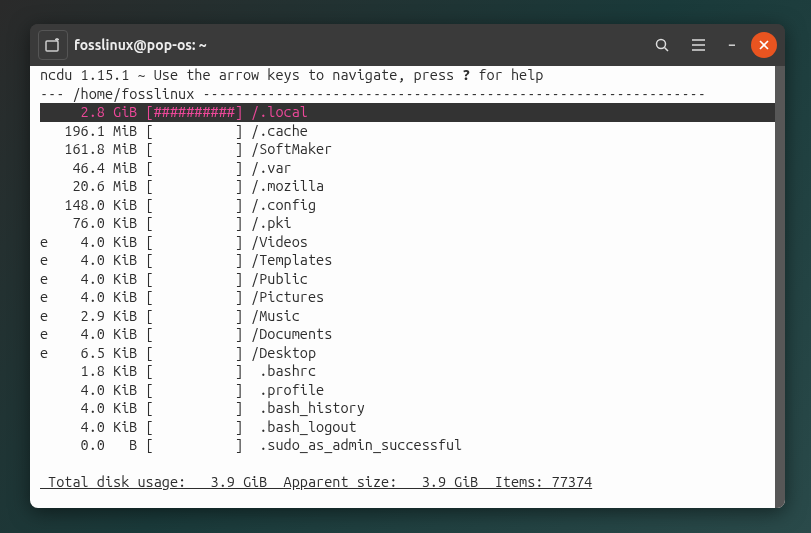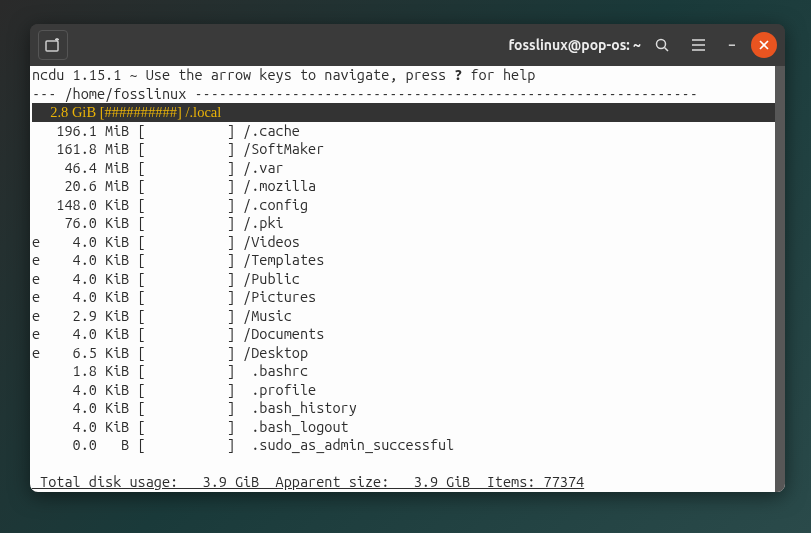--- a/index.html
+++ b/index.html
@@ -44,21 +44,21 @@
       align-items: center;
       justify-content: center;
       color: #ddd;
       cursor: pointer;
     }
     .titlebar-btn.newtab {
       border: 1px solid #555;
     }
     .titlebar-title {
       flex: 1;
-      text-align: right;
+      text-align: left;
       color: #eee;
       font-size: 14px;
       font-weight: bold;
       font-family: 'Ubuntu', sans-serif;
     }
     .titlebar-right {
       display: flex;
       align-items: center;
       gap: 6px;
     }
@@ -82,39 +82,39 @@
     }
     .terminal {
       background: #fdfdfd;
       color: #2d2d2d;
       font-size: 14.5px;
       line-height: 18.5px;
       padding: 0;
       position: relative;
     }
     .terminal-inner {
-      padding: 0 2px 0 2px;
+      padding: 0 2px 16px 2px;
+      margin-left: 8px;
     }
     .scrollbar {
       position: absolute;
       right: 0;
       top: 0;
       width: 10px;
       height: 100%;
       background: #575757;
     }
     .line {
       white-space: pre;
       font-family: inherit;
       padding-right: 12px;
     }
     .line.selected {
       background: #333333;
-      color: #eab308;
-      font-family: Liberation Serif, serif;
+      color: #ec4899;
     }
     .helpq {
       font-weight: bold;
     }
     .status {
       white-space: pre;
       padding-right: 12px;
       text-decoration: underline;
     }
     svg { display: block; }

